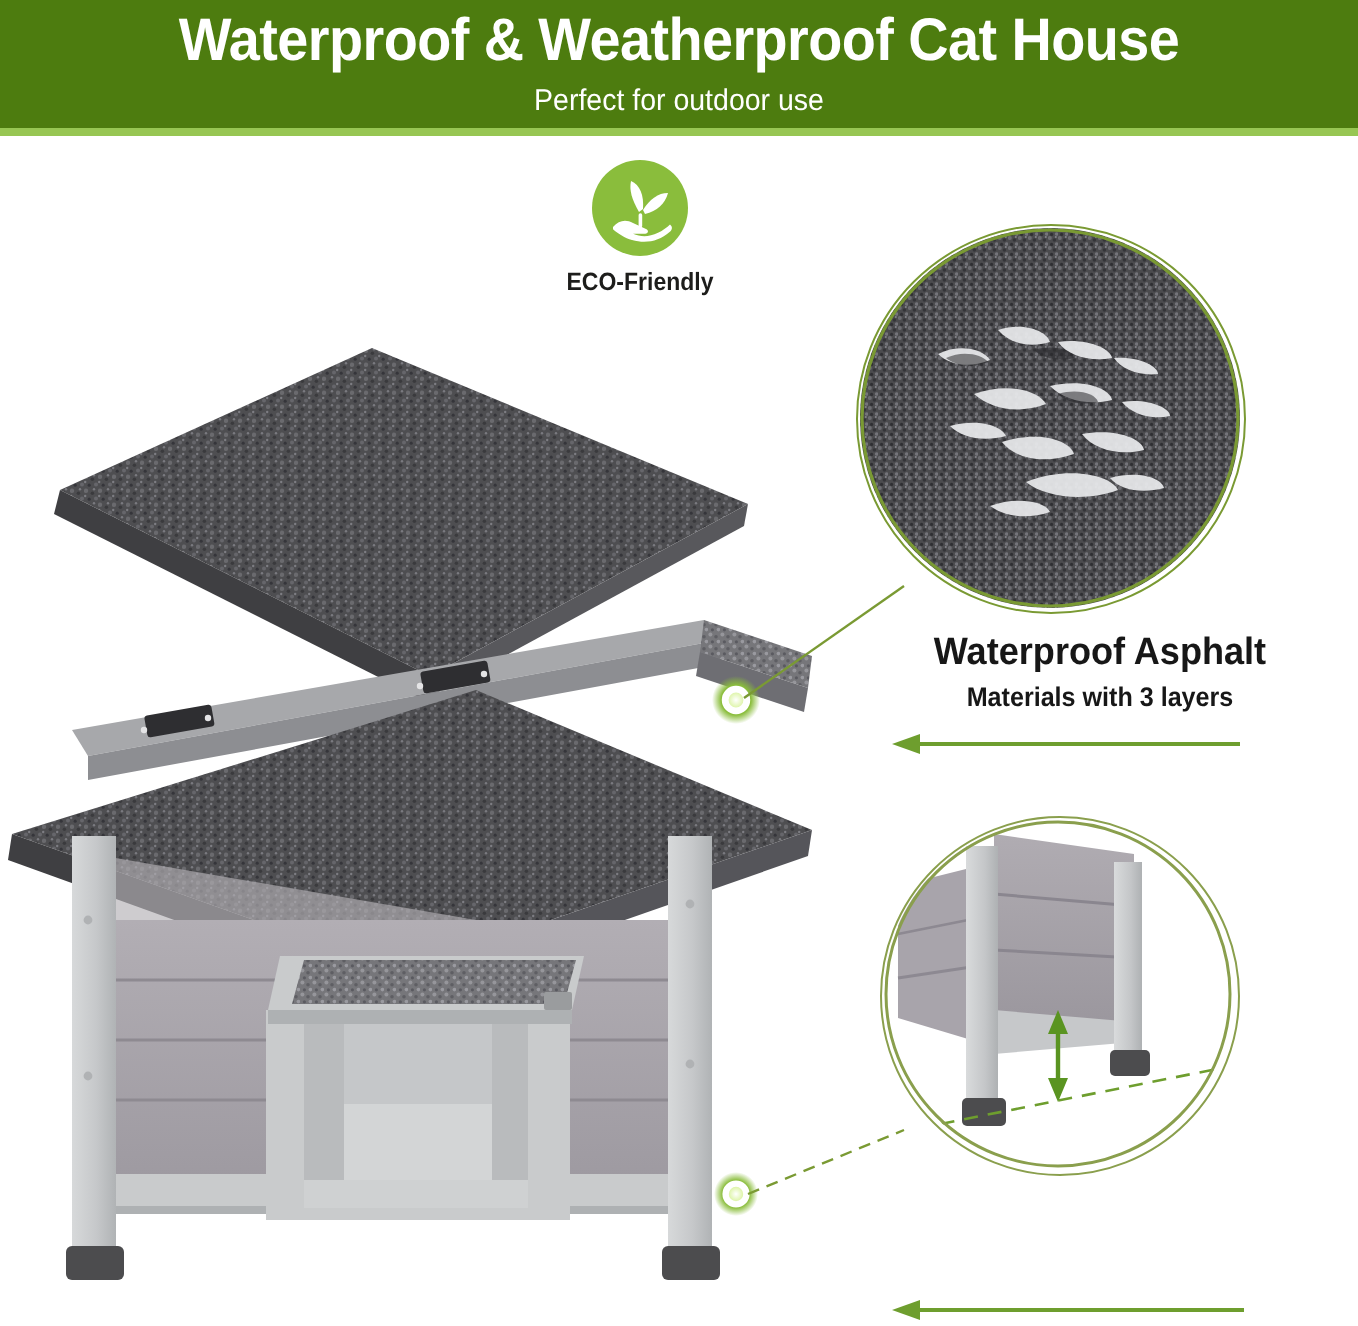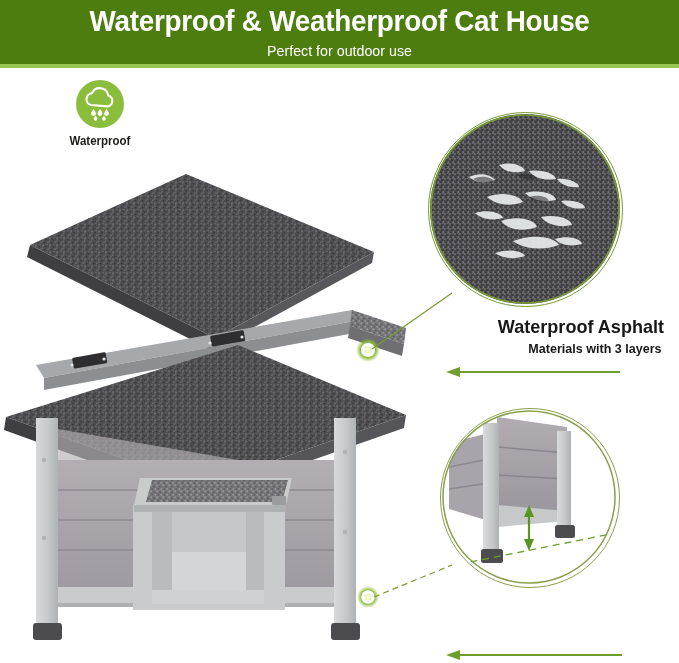--- a/index.html
+++ b/index.html
@@ -128,21 +128,21 @@
     left: 440px;
     top: 408px;
     width: 180px;
     height: 180px;
     border-color: #8a9f4d;
   }
 
   
   .callout {
     position: absolute;
-    text-align: right;
+    text-align: center;
   }
   .callout-title {
     font-size: 19px;
     font-weight: bold;
     color: #171717;
     font-family: "Liberation Sans Narrow", "Liberation Sans", sans-serif;
     transform: scaleX(0.95);
     white-space: nowrap;
   }
   .callout-sub {
@@ -172,35 +172,35 @@
 <div id="page">
 
   <div class="banner">
     <div class="banner-underline"></div>
     <div class="banner-title">Waterproof &amp; Weatherproof Cat House</div>
     <div class="banner-sub">Perfect for outdoor use</div>
   </div>
 
   <div class="features">
 
-    <div class="feature" style="left:0px;">
+
+
+    <div class="feature" style="left:220px;">
       <div class="feature-badge">
         <svg width="48" height="48" viewBox="0 0 48 48">
-          <path d="M15 25 a6 6 0 0 1 1 -11.8 a8.5 8.5 0 0 1 16.2 2.2 a5.6 5.6 0 0 1 -1.2 11 z" fill="none" stroke="#ffffff" stroke-width="2.1" stroke-linejoin="round"></path>
-          <path d="M17.5 29 c-1.6 2.4 -2.4 3.6 -2.4 4.6 a2.4 2.4 0 0 0 4.8 0 c0 -1 -0.8 -2.2 -2.4 -4.6 z" fill="#ffffff"></path>
-          <path d="M24 29 c-1.6 2.4 -2.4 3.6 -2.4 4.6 a2.4 2.4 0 0 0 4.8 0 c0 -1 -0.8 -2.2 -2.4 -4.6 z" fill="#ffffff"></path>
-          <path d="M30.5 29 c-1.6 2.4 -2.4 3.6 -2.4 4.6 a2.4 2.4 0 0 0 4.8 0 c0 -1 -0.8 -2.2 -2.4 -4.6 z" fill="#ffffff"></path>
-          <path d="M19.5 35.5 c-1.2 1.8 -1.8 2.7 -1.8 3.5 a1.8 1.8 0 0 0 3.6 0 c0 -0.8 -0.6 -1.7 -1.8 -3.5 z" fill="#ffffff"></path>
-          <path d="M28 35.5 c-1.2 1.8 -1.8 2.7 -1.8 3.5 a1.8 1.8 0 0 0 3.6 0 c0 -0.8 -0.6 -1.7 -1.8 -3.5 z" fill="#ffffff"></path>
+          <path d="M23.5 26 C20 20 18.5 15 19.5 10.5 C24 12.5 26 17.5 25.5 24.5 Z" fill="#ffffff"></path>
+          <path d="M25.5 25 C29 19.5 33 16.5 38 16.5 C36.5 22 32.5 25.5 26.5 27 Z" fill="#ffffff"></path>
+          <path d="M24.2 27.5 L24.2 33" stroke="#ffffff" stroke-width="1.8" stroke-linecap="round"></path>
+          <path d="M10.5 33.5 C13.5 30 17 29.5 20.5 31.5 L27 34.5 C28.5 35 28.2 36.8 26.6 36.9 L20.5 36.9
+                   C24.5 38.6 28.5 38.6 33 36.4 C35.5 35.2 37.5 33.6 39 32.2 C40.4 33.4 40.2 34.8 38.8 36
+                   C33.5 40.6 27 42 20 40 C16.5 39 13 36.8 10.5 34.6 Z" fill="#ffffff"></path>
         </svg>
       </div>
-      <div class="feature-label">Waterproof</div>
+      <div class="feature-label">ECO-Friendly</div>
     </div>
-
-
 
   </div>
 
   <div class="product">
     <svg width="430" height="503" viewBox="0 0 430 503">
       <defs>
 
         <pattern id="asphalt" width="7" height="7" patternUnits="userSpaceOnUse">
           <rect width="7" height="7" fill="#4e4e51"></rect>
           <circle cx="1" cy="1.4" r="1.1" fill="#6a6a6e"></circle>

